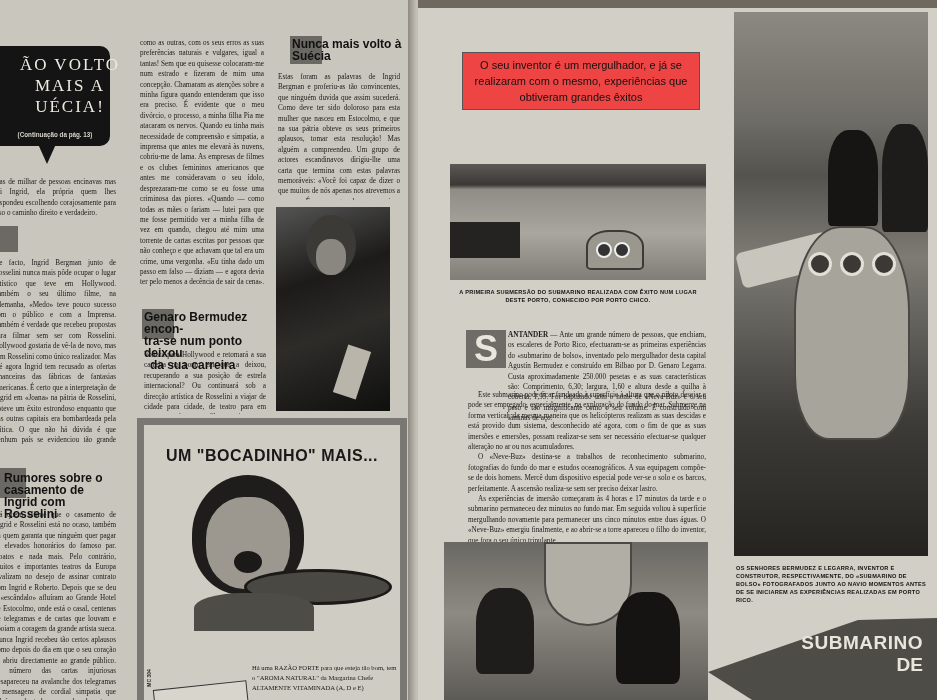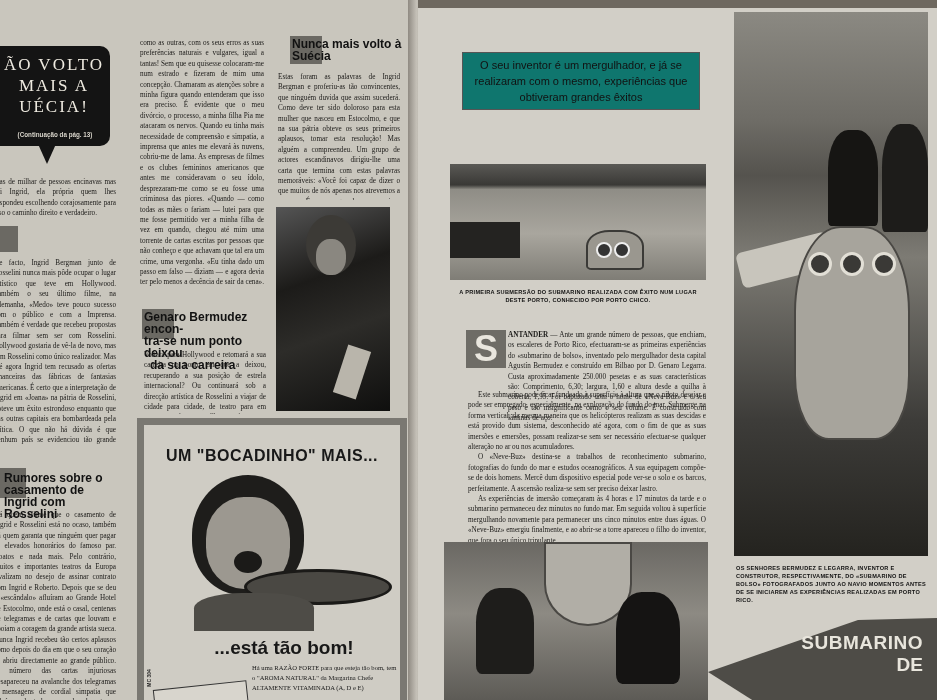--- a/index.html
+++ b/index.html
@@ -6,32 +6,32 @@
   body{width:937px;height:700px;overflow:hidden;background:#3a3530;position:relative;font-family:"Liberation Serif",serif;}
   .page{position:absolute;overflow:hidden;}
   .page-left{left:0;top:0;width:412px;height:700px;background:#c9c6bd;}
   .page-right{left:418px;top:8px;width:519px;height:692px;background:#d2cfc7;}
   .gutter{position:absolute;left:408px;top:0;width:14px;height:700px;background:linear-gradient(90deg,#8f8a82,#c4c0b7 60%,#b8b4ab);}
   .topshadow{position:absolute;left:418px;top:0;width:519px;height:10px;background:#6e685f;}
   .abs{position:absolute;}
   .body-text{font-size:7.2px;line-height:10.4px;color:#1b1a18;text-align:justify;}
   .callout{position:absolute;left:0;top:46px;width:110px;height:100px;background:#141414;border-radius:0 10px 10px 0;}
   .callout-tail{position:absolute;left:38px;top:144px;width:0;height:0;border-left:9px solid transparent;border-right:9px solid transparent;border-top:20px solid #141414;}
-  .callout-title{position:absolute;left:0;top:8px;width:108px;text-align:center;color:#eeeae0;font-size:17px;line-height:21px;letter-spacing:2px;font-family:"Liberation Serif",serif;}
+  .callout-title{position:absolute;left:16px;top:8px;width:108px;text-align:center;color:#eeeae0;font-size:17px;line-height:21px;letter-spacing:2px;font-family:"Liberation Serif",serif;}
   .callout-cont{position:absolute;left:2px;top:85px;width:106px;color:#d8d4ca;font-size:6.3px;font-weight:bold;font-family:"Liberation Sans",sans-serif;text-align:center;}
   .subhead{font-family:"Liberation Sans",sans-serif;font-weight:bold;font-size:12px;line-height:12px;color:#111;}
   .subhead-block{position:absolute;background:#6b6963;}
   .photo{position:absolute;background:#2a2926;}
   .caption{font-family:"Liberation Sans",sans-serif;font-weight:bold;font-size:5.6px;line-height:8px;letter-spacing:0.3px;color:#111;text-transform:uppercase;}
   .ad{position:absolute;left:137px;top:418px;width:256px;height:282px;border:7px solid #7a7872;background:#cfccc4;}
   .ad-headline{position:absolute;left:0;top:22px;width:256px;text-align:center;font-family:"Liberation Sans",sans-serif;font-weight:bold;font-size:16px;color:#181818;letter-spacing:0.5px;}
   .ad-slogan{position:absolute;left:50px;top:212px;width:180px;text-align:center;font-family:"Liberation Sans",sans-serif;font-weight:bold;font-size:19px;color:#181818;}
   .ad-body{position:absolute;left:108px;top:238px;width:148px;font-size:6.6px;line-height:10px;color:#1a1a1a;}
   .ad-code{position:absolute;left:-4px;top:250px;transform:rotate(-90deg);font-size:5px;font-family:"Liberation Sans",sans-serif;font-weight:bold;color:#222;}
-  .pull-quote{position:absolute;left:44px;top:44px;width:236px;height:56px;background:#0f766e;border:1px solid #555;}
+  .pull-quote{position:absolute;left:44px;top:44px;width:236px;height:56px;background:#ef4444;border:1px solid #555;}
   .pull-quote-text{position:absolute;left:0;top:4px;width:236px;text-align:center;font-family:"Liberation Sans",sans-serif;font-size:11px;line-height:16px;color:#121212;}
   .dropcap{position:absolute;left:48px;top:322px;width:40px;height:38px;background:#6e6c66;color:#e9e6de;font-family:"Liberation Sans",sans-serif;font-weight:bold;font-size:36px;line-height:38px;text-align:center;}
   .title-banner{position:absolute;left:290px;top:610px;width:229px;height:82px;}
   .title-text{position:absolute;right:14px;color:#e8e5dc;font-family:"Liberation Sans",sans-serif;font-weight:bold;text-align:right;}
 </style>
 </head>
 <body>
 
 <div class="page page-left">
 
@@ -82,21 +82,20 @@
 
   <div class="ad">
     <div class="ad-headline">UM "BOCADINHO" MAIS...</div>
     <div class="abs" style="left:30px;top:48px;width:200px;height:160px;">
       <div class="abs" style="left:18px;top:2px;width:112px;height:120px;border-radius:50% 50% 45% 45%;background:#1e1d1b;"></div>
       <div class="abs" style="left:32px;top:24px;width:84px;height:92px;border-radius:45%;background:#9c9890;"></div>
       <div class="abs" style="left:60px;top:78px;width:28px;height:22px;border-radius:50%;background:#1b1a18;"></div>
       <div class="abs" style="left:70px;top:96px;width:142px;height:30px;border-radius:50%;background:#4a4843;border:3px solid #1b1a18;"></div>
       <div class="abs" style="left:20px;top:120px;width:120px;height:38px;background:#4e4c47;border-radius:40% 40% 0 0;"></div>
     </div>
-    <div class="ad-slogan">...está tão bom!</div>
     <div class="ad-body">Há uma RAZÃO FORTE para que esteja tão bom, tem o "AROMA NATURAL" da Margarina Chefe ALTAMENTE VITAMINADA (A, D e E)</div>
     <div class="ad-code">MC 304</div>
     <div class="abs" style="left:10px;top:260px;width:92px;height:26px;border:1px solid #333;background:#d8d5cd;transform:rotate(-6deg);"></div>
   </div>
 </div>
 
 <div class="gutter"></div>
 <div class="topshadow"></div>
 
 <div class="page page-right">

